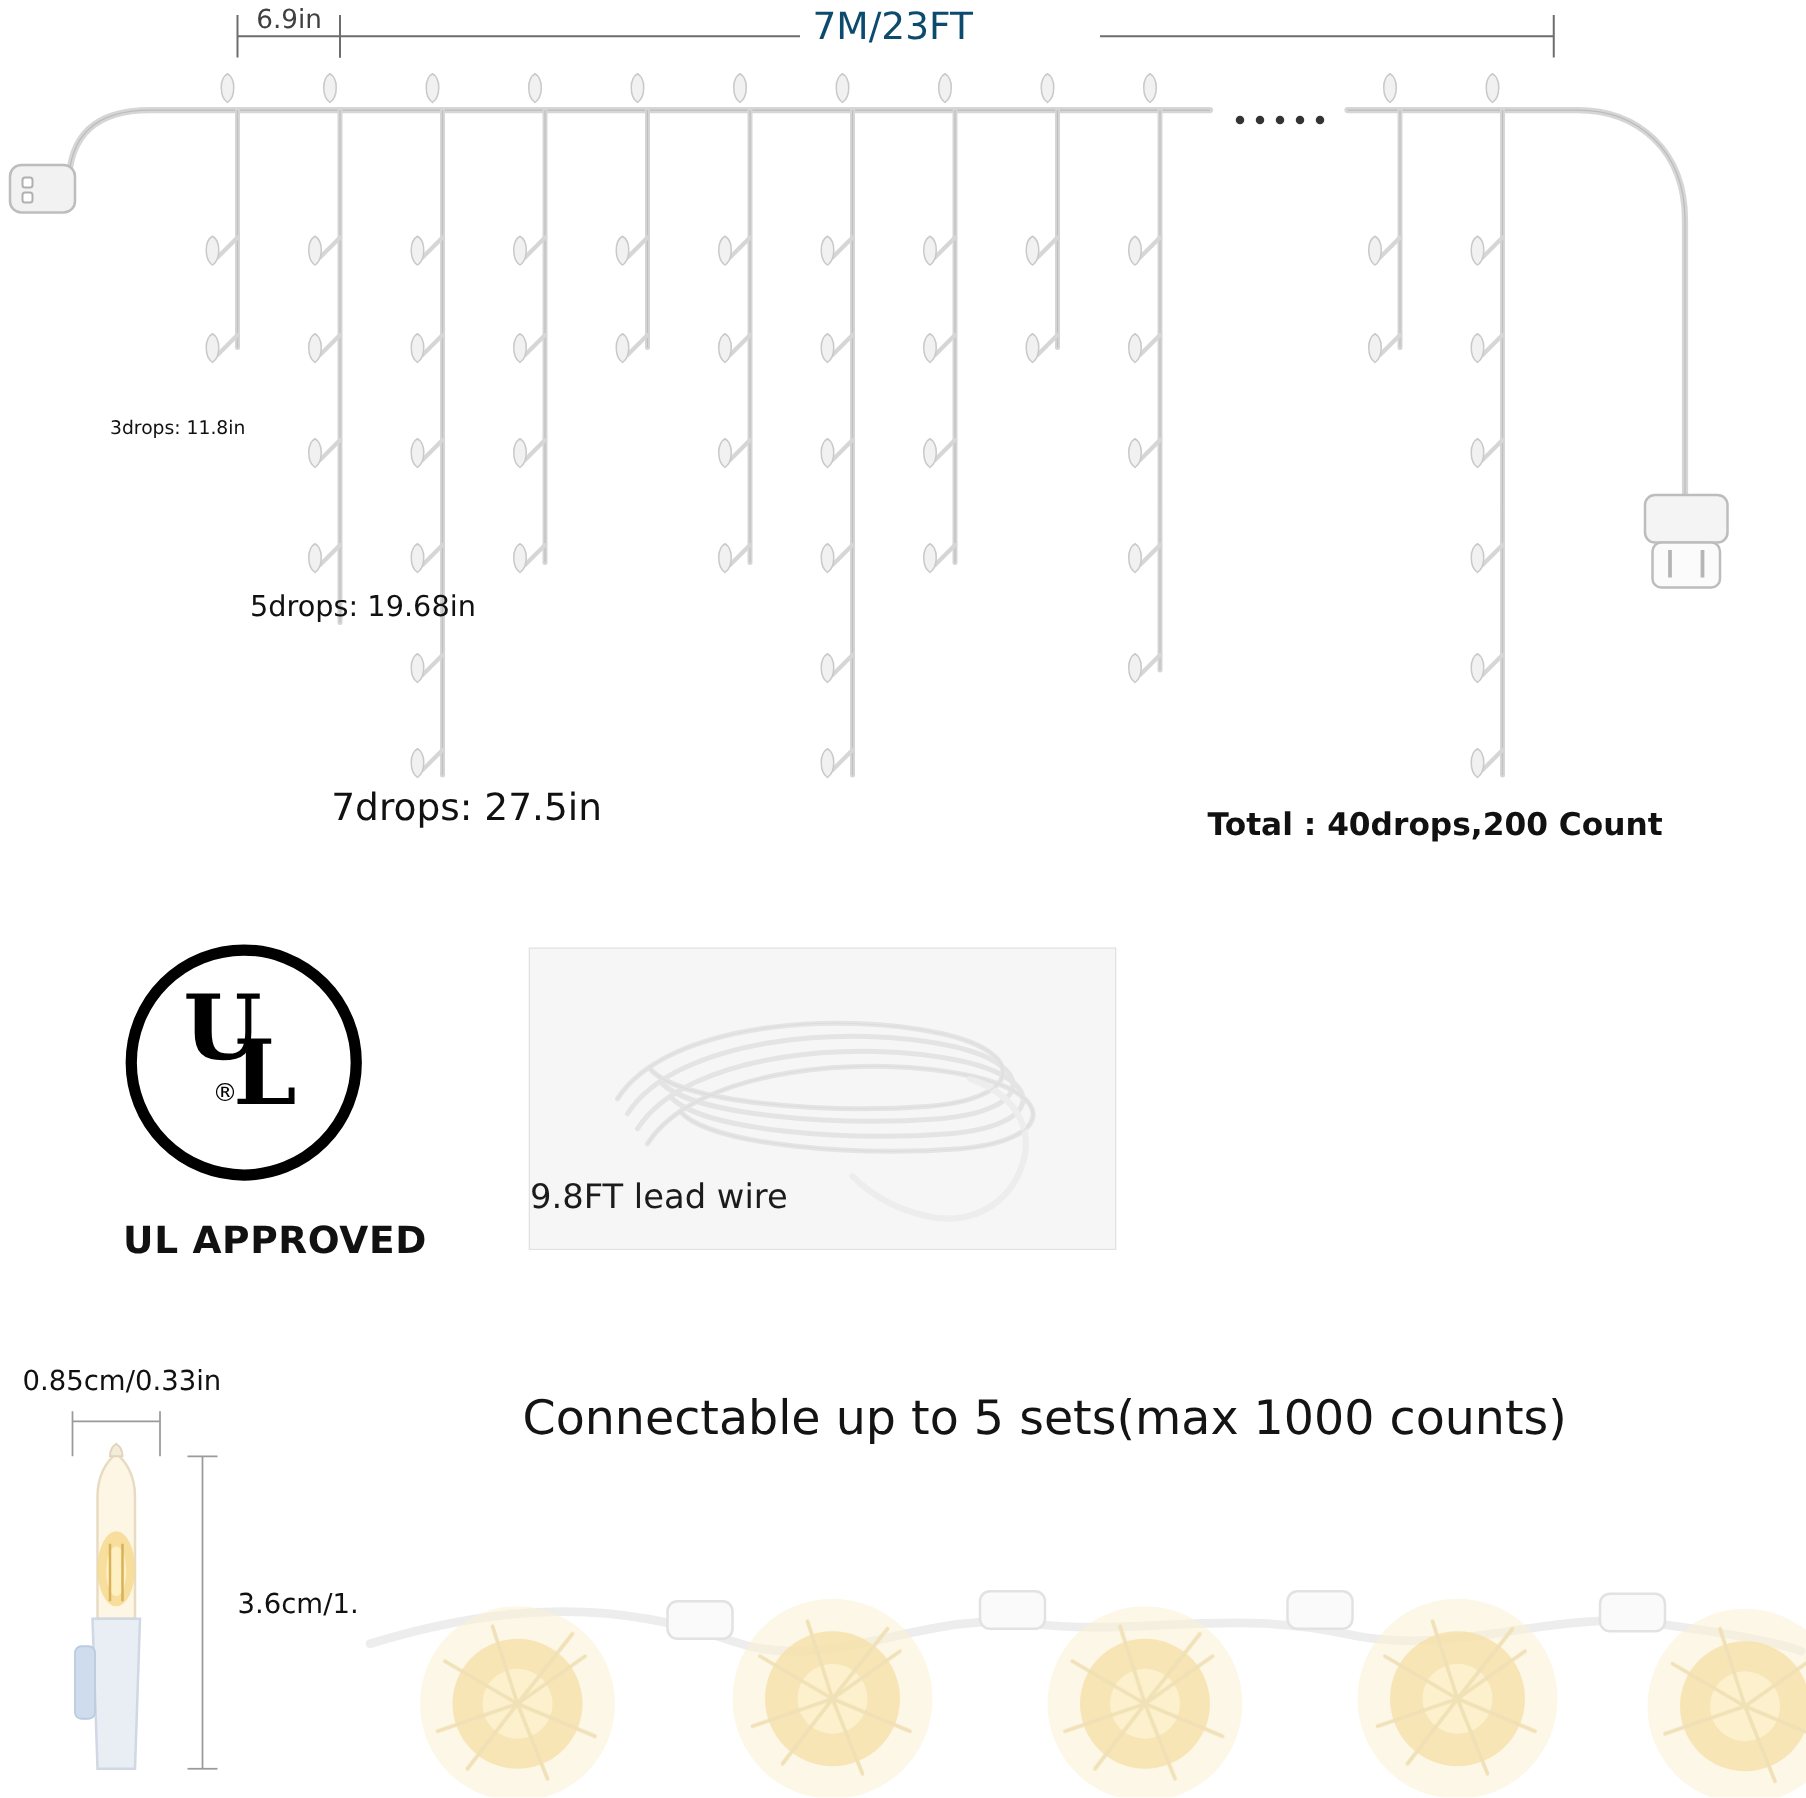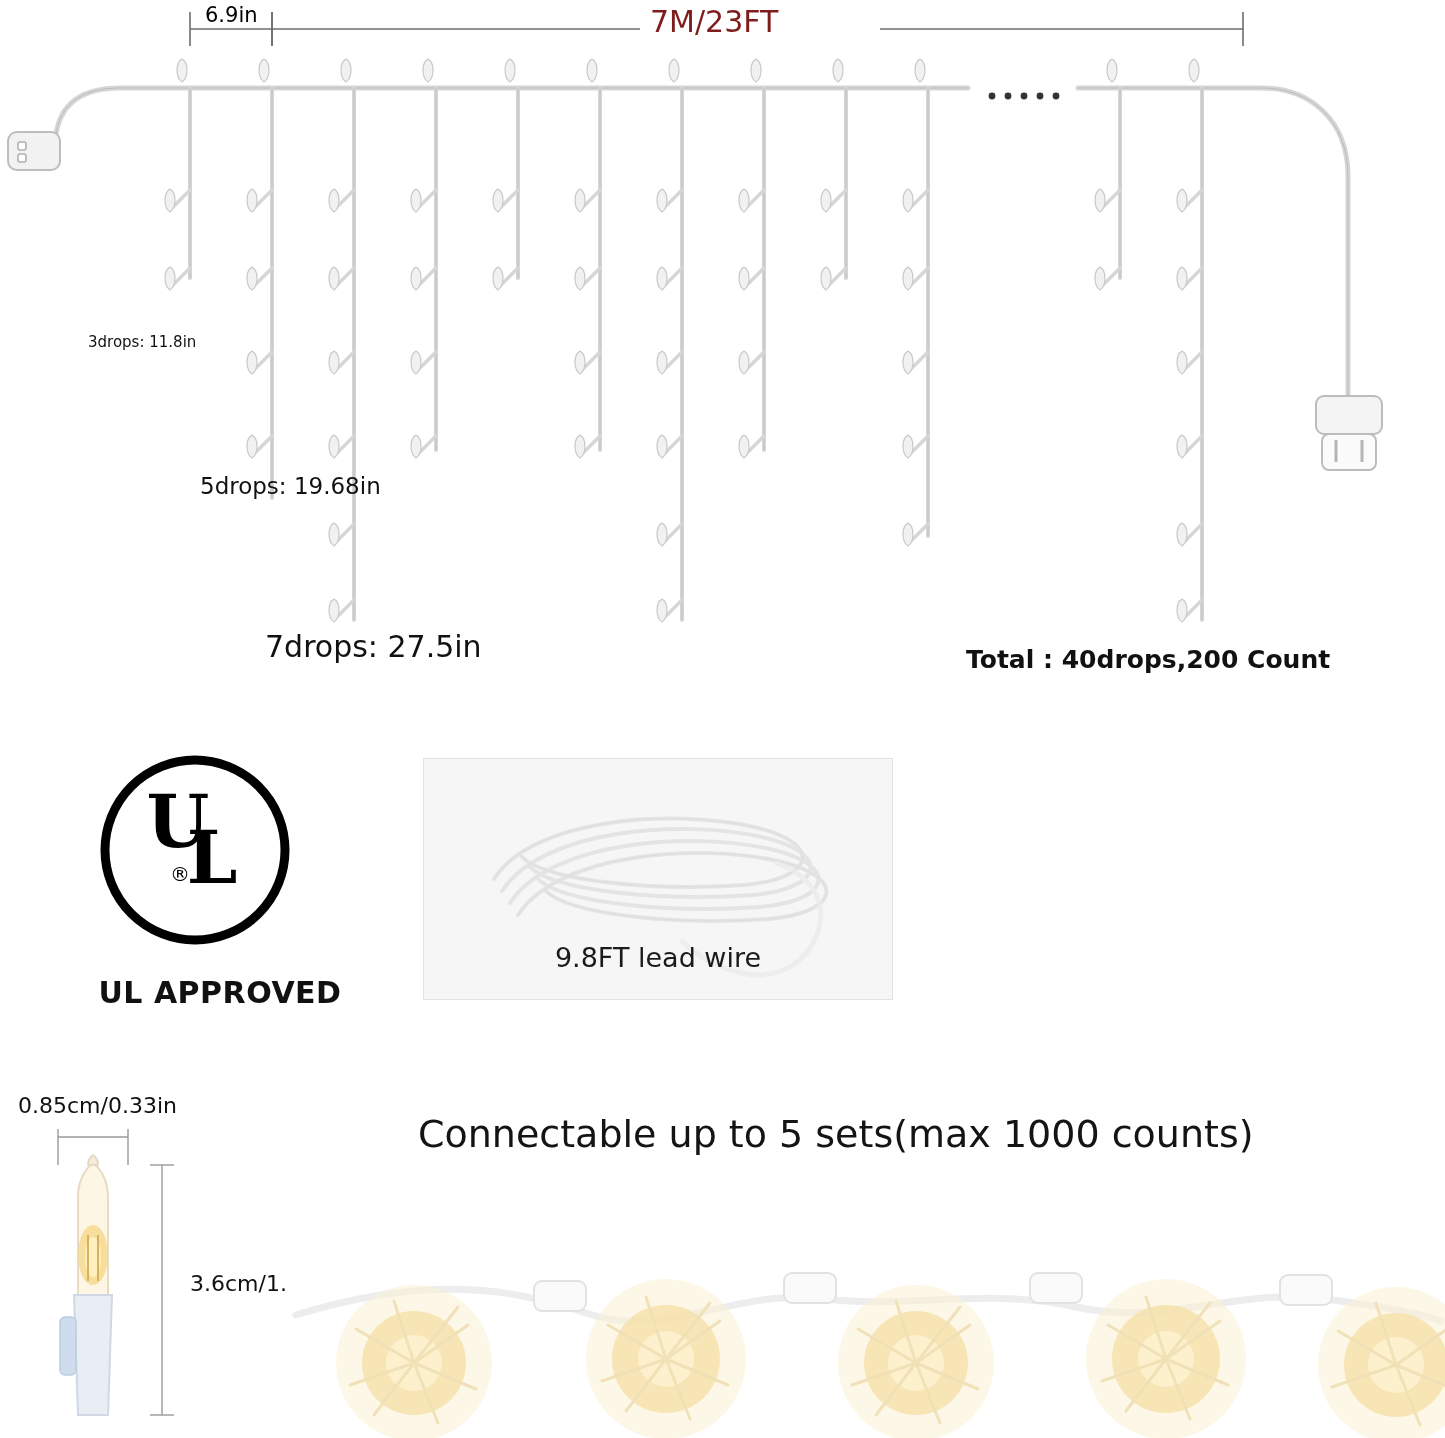--- a/index.html
+++ b/index.html
@@ -26,26 +26,26 @@
     width: 1445px; height: 700px;
   }
   .lbl {
     position: absolute;
     white-space: nowrap;
     font-family: "DejaVu Sans", sans-serif;
   }
   #label-span-7m {
     left: 650px; top: 4px;
     font-size: 30px;
-    color: #7f1d1d;
+    color: #0c4a6e;
   }
   #label-spacing-69 {
     left: 205px; top: 3px;
     font-size: 21px;
-    color: #000000;
+    color: #404040;
   }
   #label-3drops {
     left: 88px; top: 333px;
     font-size: 15px;
   }
   #label-5drops {
     left: 165px; top: 473px;
     font-size: 23px;
     margin-left: 35px;
   }
@@ -91,21 +91,20 @@
     width: 468px; height: 240px;
   }
   #card-plug {
     left: 925px; top: 758px;
     width: 468px; height: 240px;
   }
   .card-caption {
     position: absolute;
     left: 0; right: 0;
     bottom: 26px;
-    text-align: center;
     font-size: 27px;
     color: #1b1b1b;
   }
   
   #bulb-block {
     position: absolute;
     left: 0; top: 1085px;
     width: 360px; height: 353px;
   }
   #label-bulb-width {

